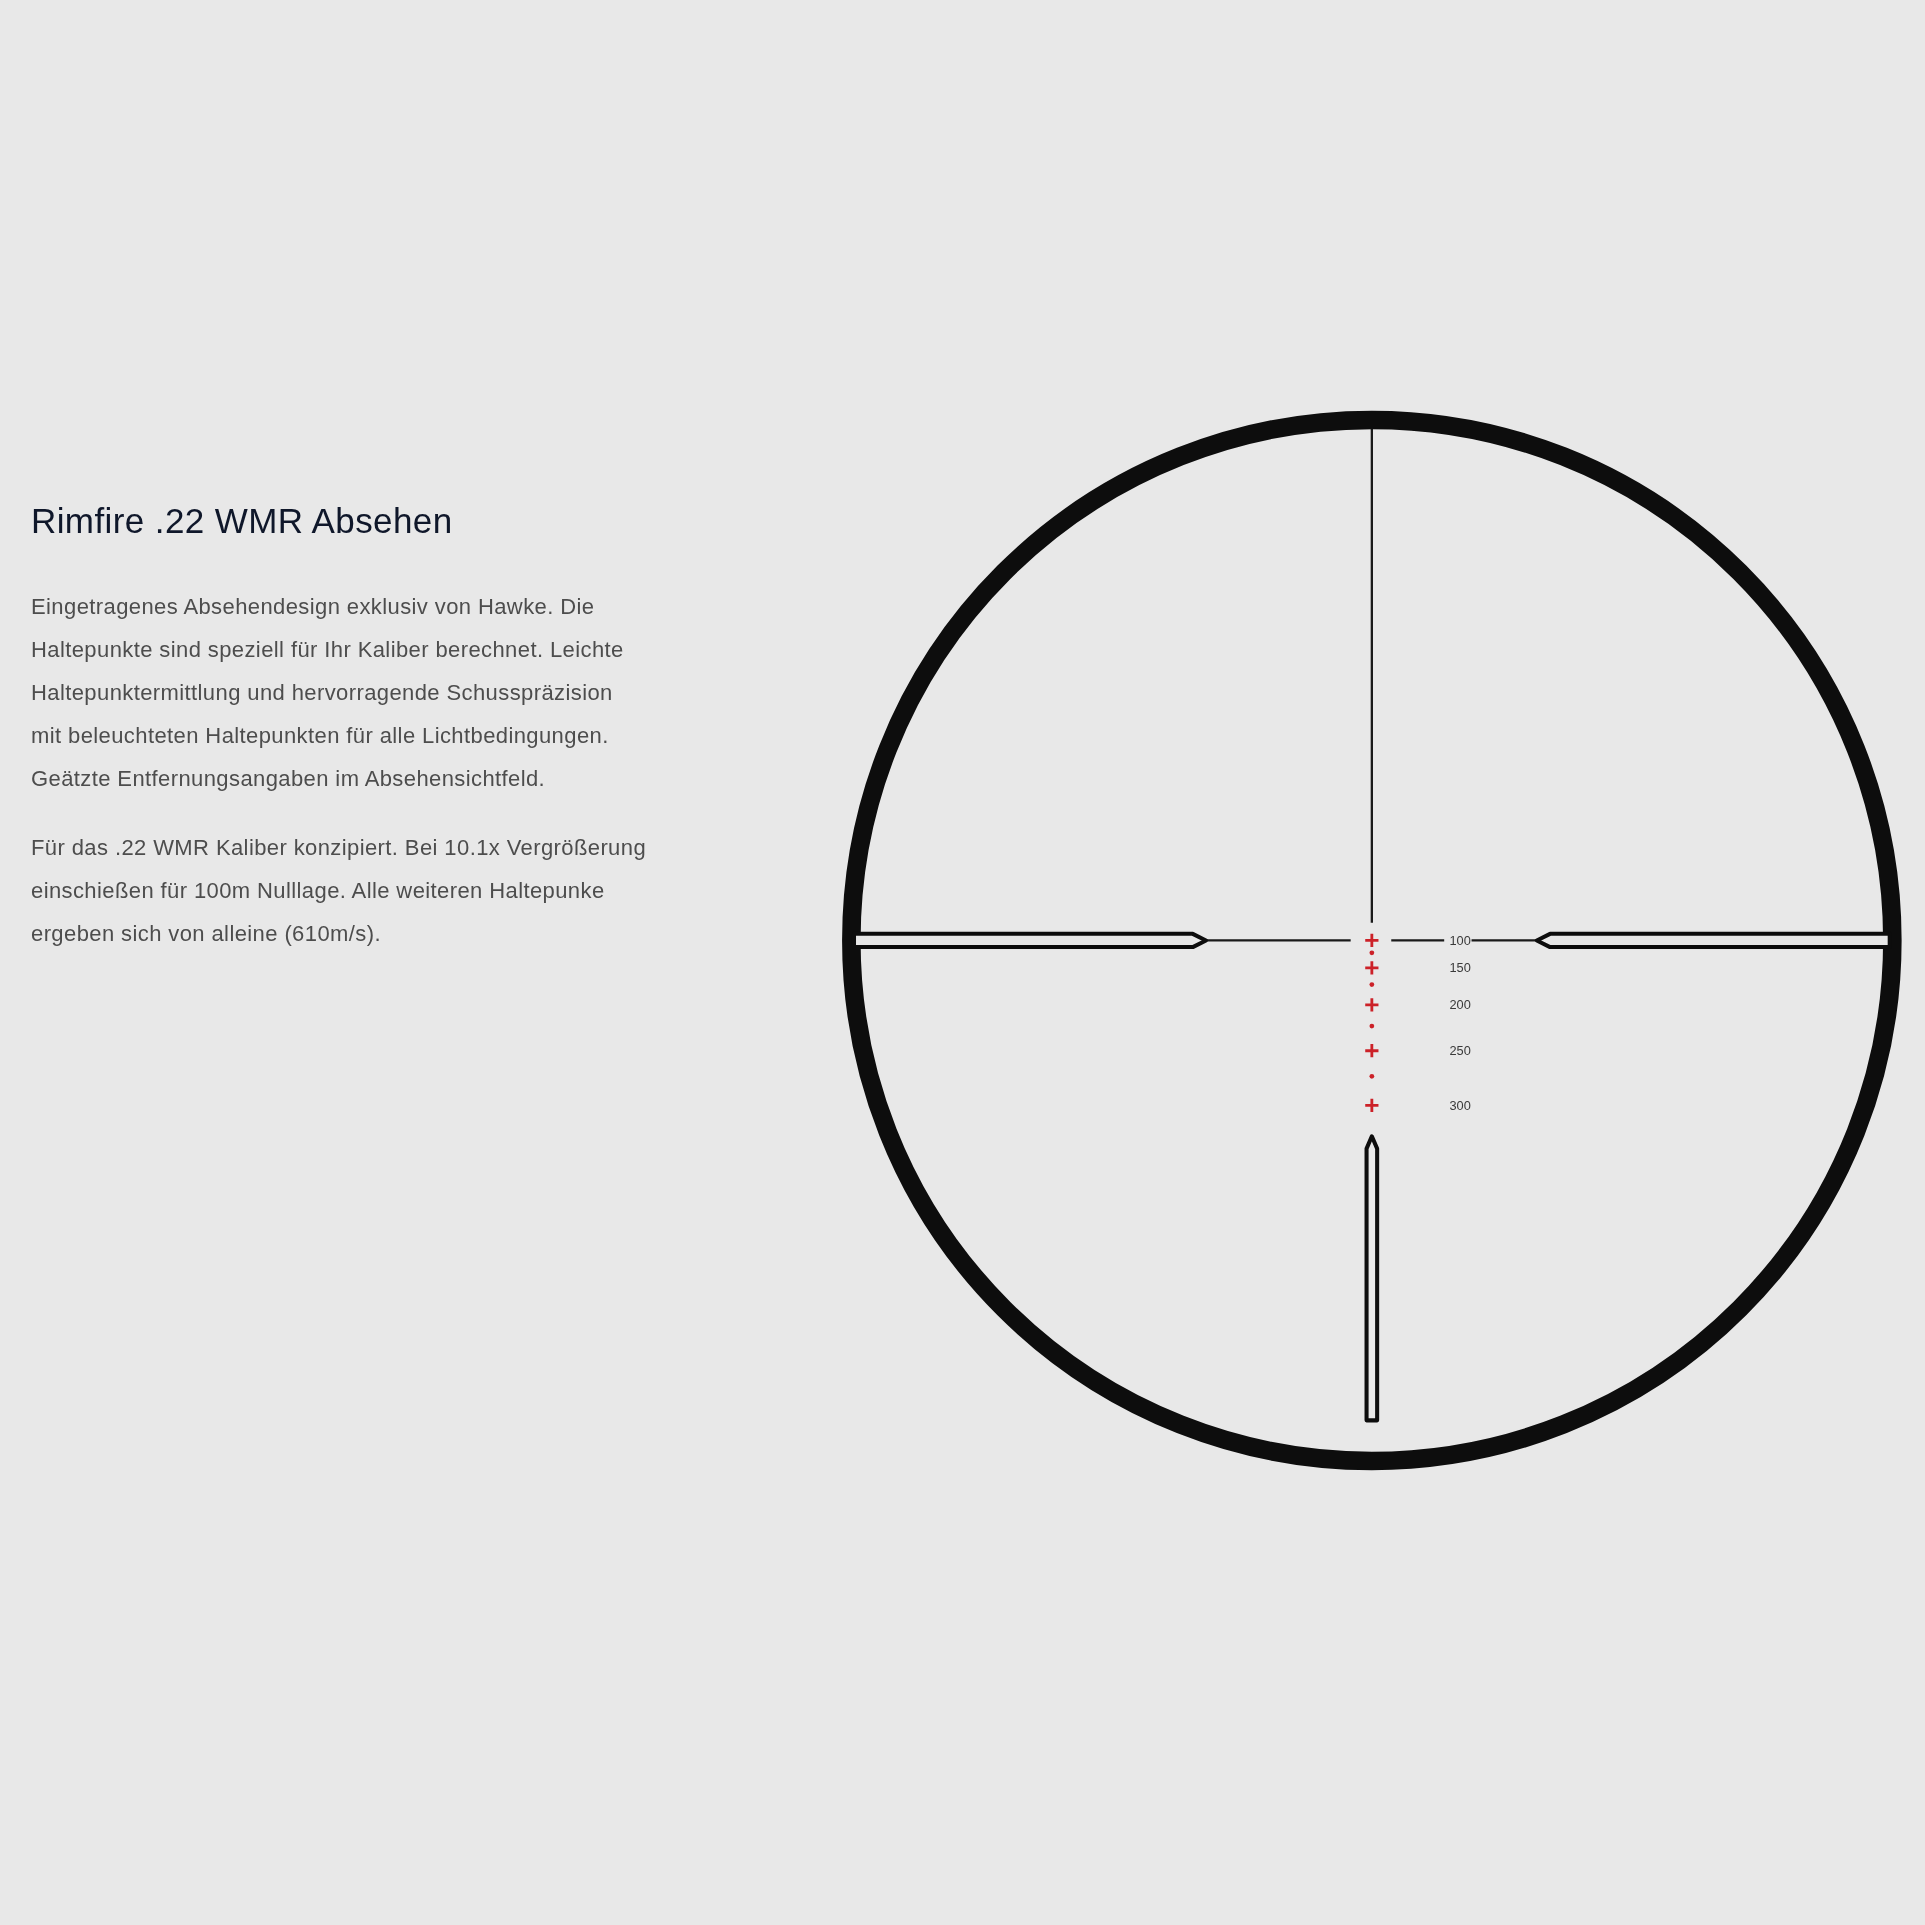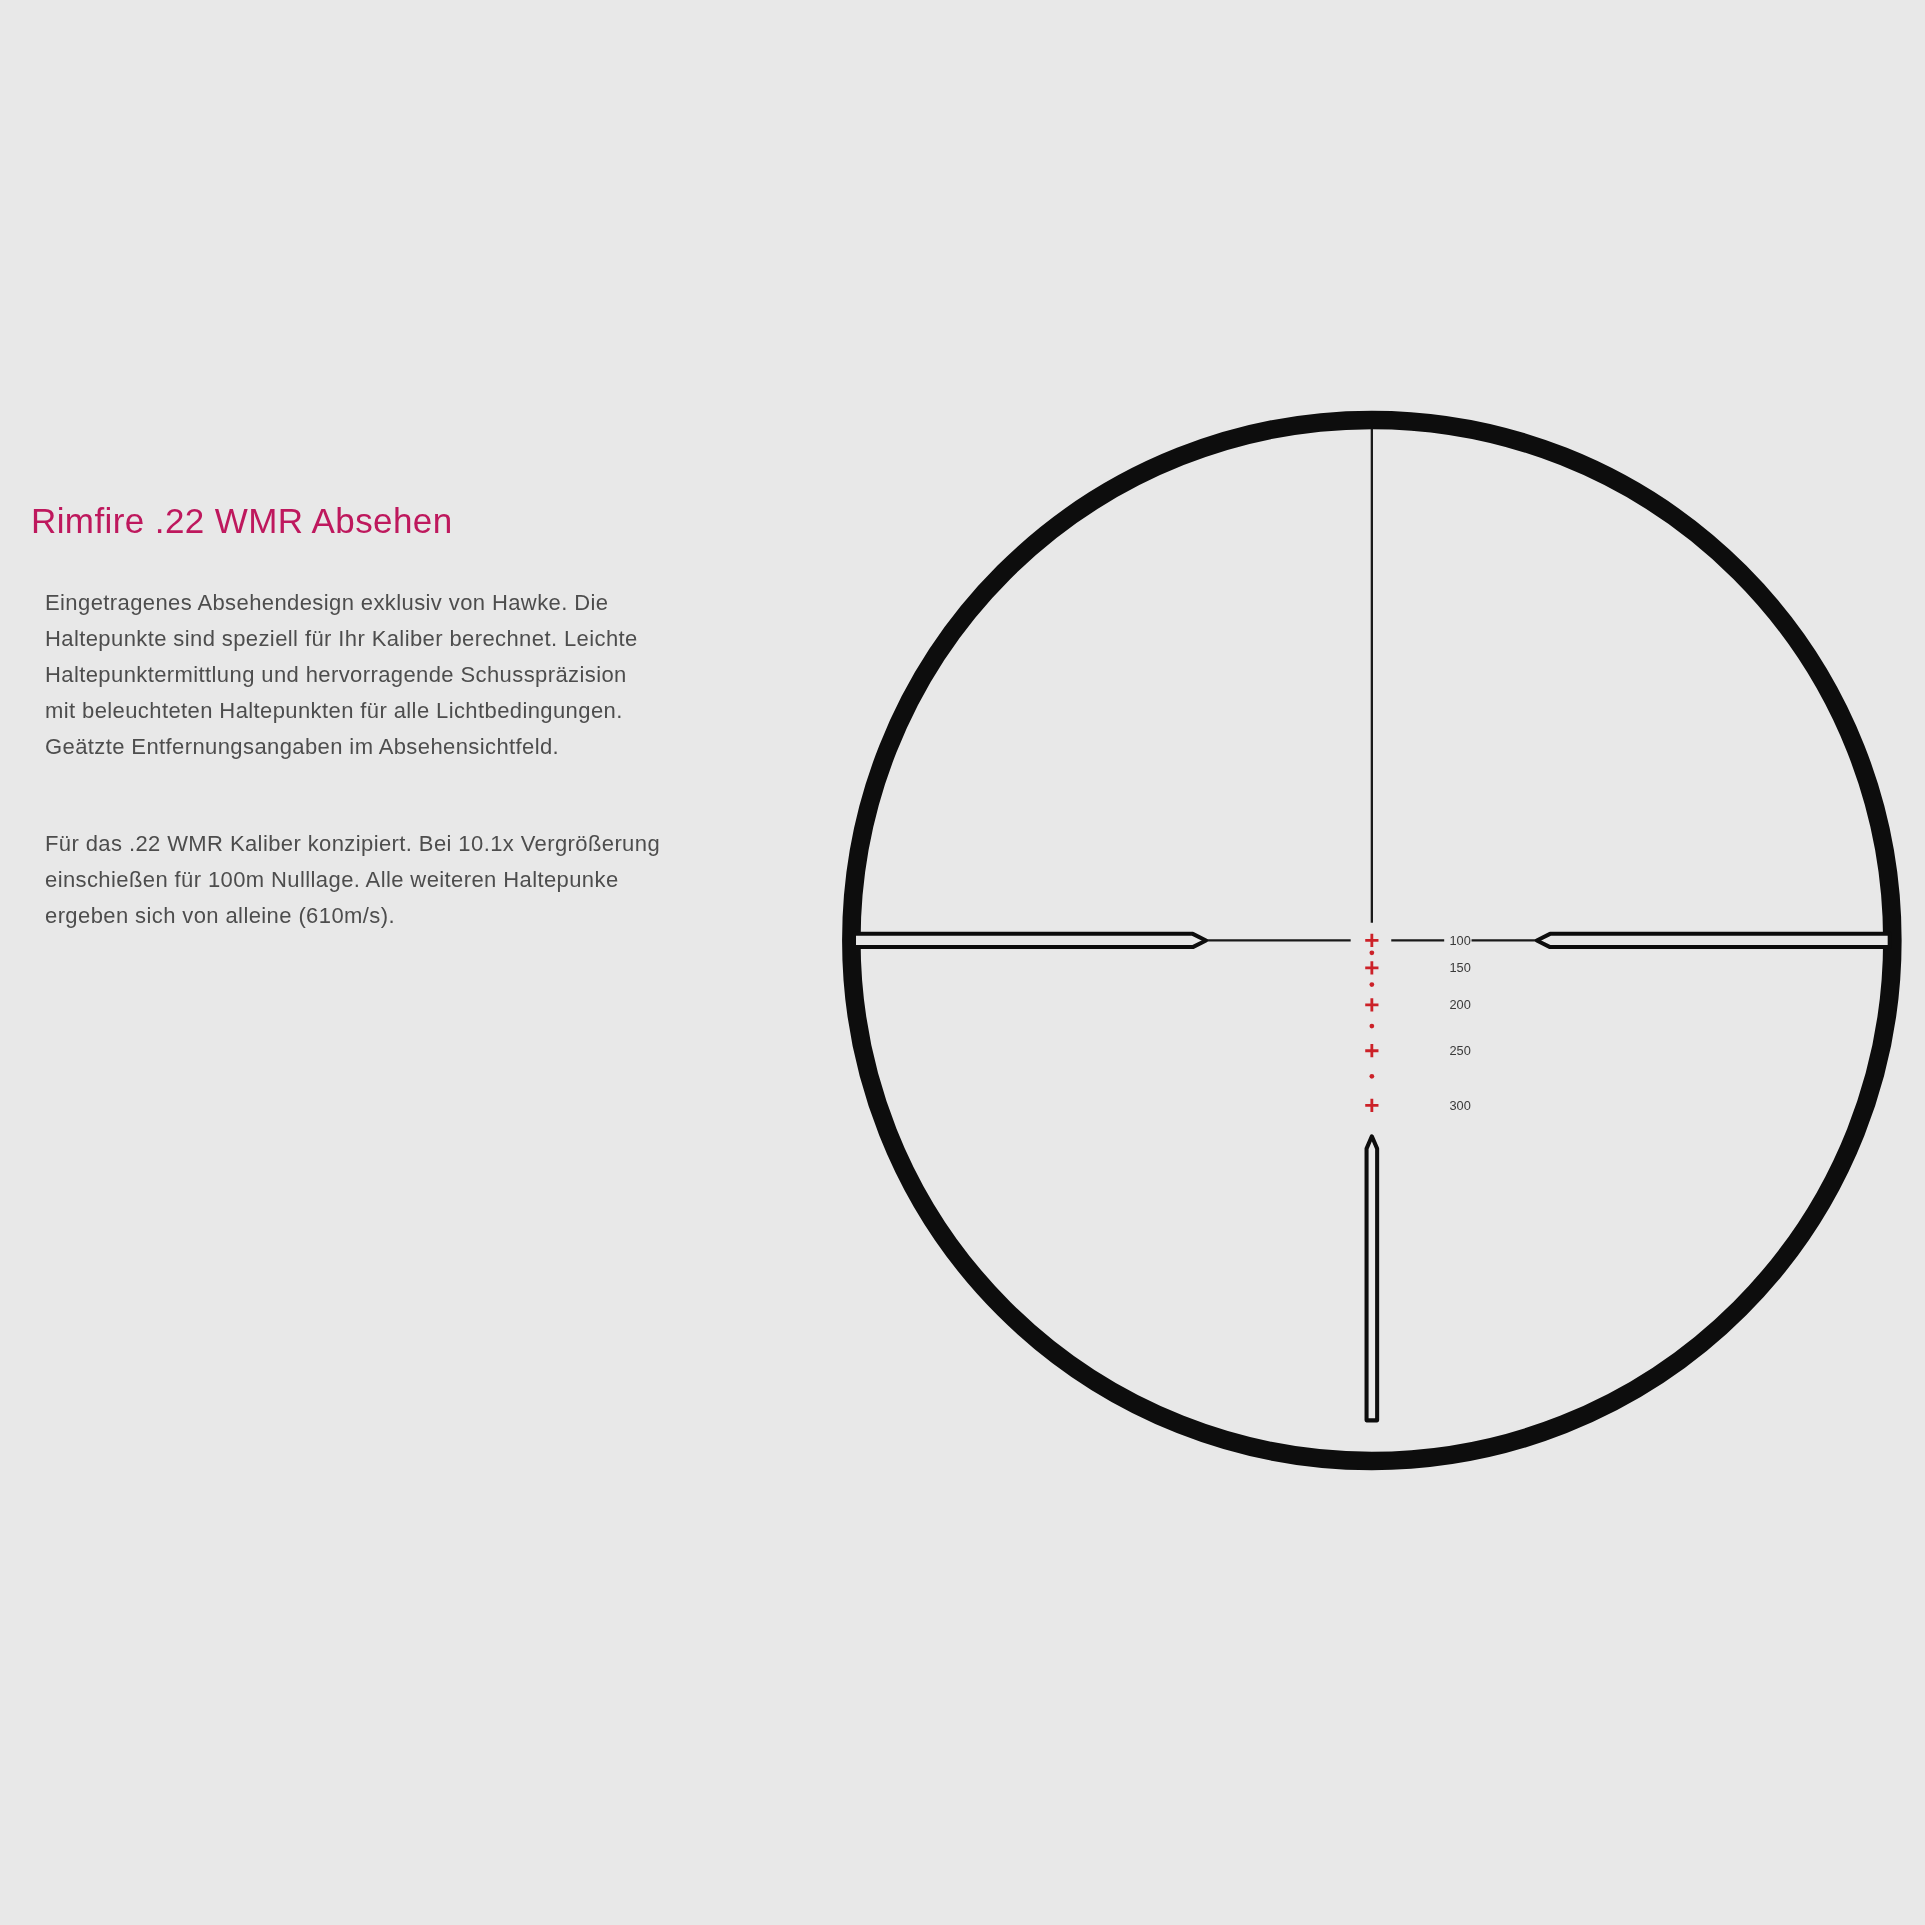--- a/index.html
+++ b/index.html
@@ -16,34 +16,33 @@
     width: 794px;
     color: #4d4d4d;
   }
   .title {
     position: absolute;
     left: 0;
     top: 501px;
     font-size: 35px;
     font-weight: 300;
     letter-spacing: 0.4px;
-    color: #be185d;
+    color: #0f172a;
     white-space: nowrap;
   }
   .para {
     position: absolute;
     left: 0;
     width: 794px;
     font-size: 22px;
     font-weight: 300;
-    line-height: 36px;
+    line-height: 43px;
     letter-spacing: 0.4px;
     color: #4d4d4d;
     white-space: pre-line;
-    margin-left: 14px;
   }
   .para-1 { top: 585px; }
   .para-2 { top: 826px; }
 
   .reticle-svg {
     position: absolute;
     left: 0; top: 0;
     width: 1925px; height: 1925px;
   }
   .ring { fill: none; stroke: #0d0d0d; stroke-width: 21; }

